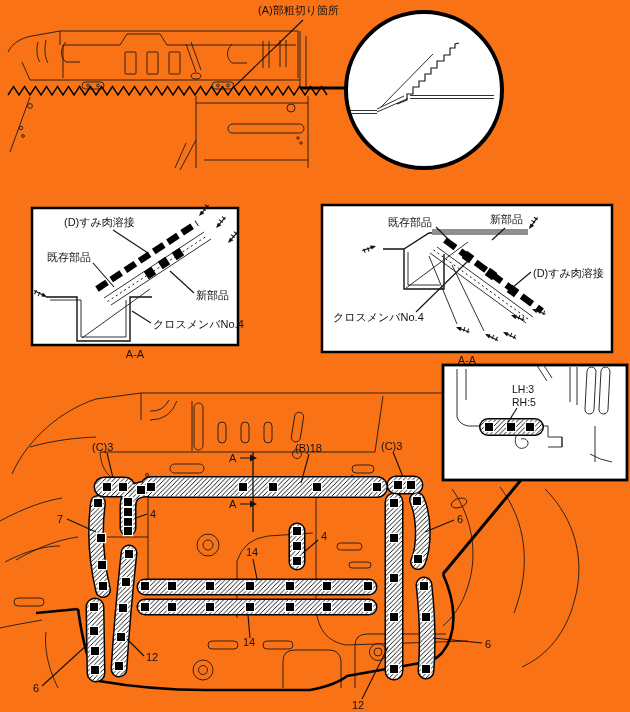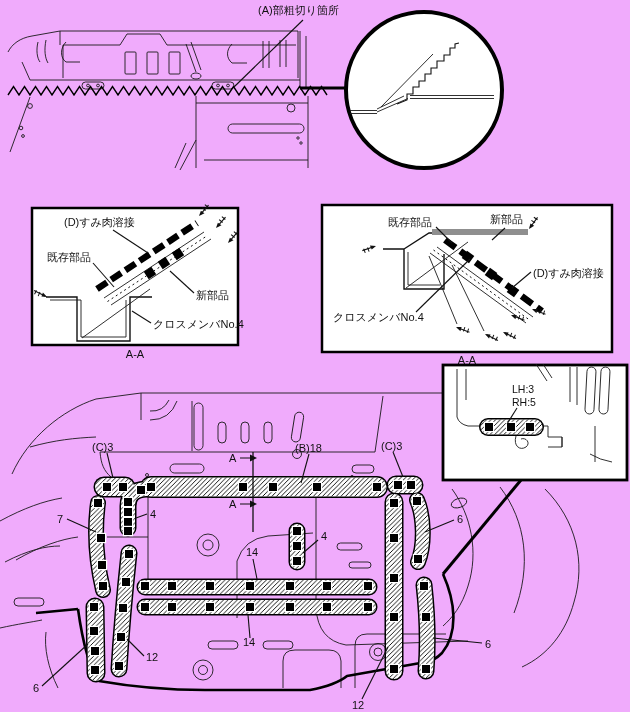--- a/index.html
+++ b/index.html
@@ -1,16 +1,16 @@
 <!DOCTYPE html>
 <html><head>
 <meta charset="utf-8">
 <style>
   html,body{margin:0;padding:0;background:#fff;}
-  .stage{position:relative;width:630px;height:712px;background:#f0abfc;overflow:hidden;}
+  .stage{position:relative;width:630px;height:712px;background:#f97316;overflow:hidden;}
   svg{display:block;}
   text{font-family:"Liberation Sans","DejaVu Sans",sans-serif;fill:#111;}
   .lbl{font-size:11px;}
   .lbl-s{font-size:10.5px;}
   .thin{stroke:#1a1a1a;stroke-width:0.9;fill:none;}
   .med{stroke:#111;stroke-width:1.4;fill:none;}
   .leader{stroke:#111;stroke-width:1.1;fill:none;}
   .thick{stroke:#000;stroke-width:2.6;fill:none;stroke-linejoin:round;}
   .box{fill:#fff;stroke:#000;stroke-width:2.5;}
   .cap{fill:none;stroke-linecap:round;}

